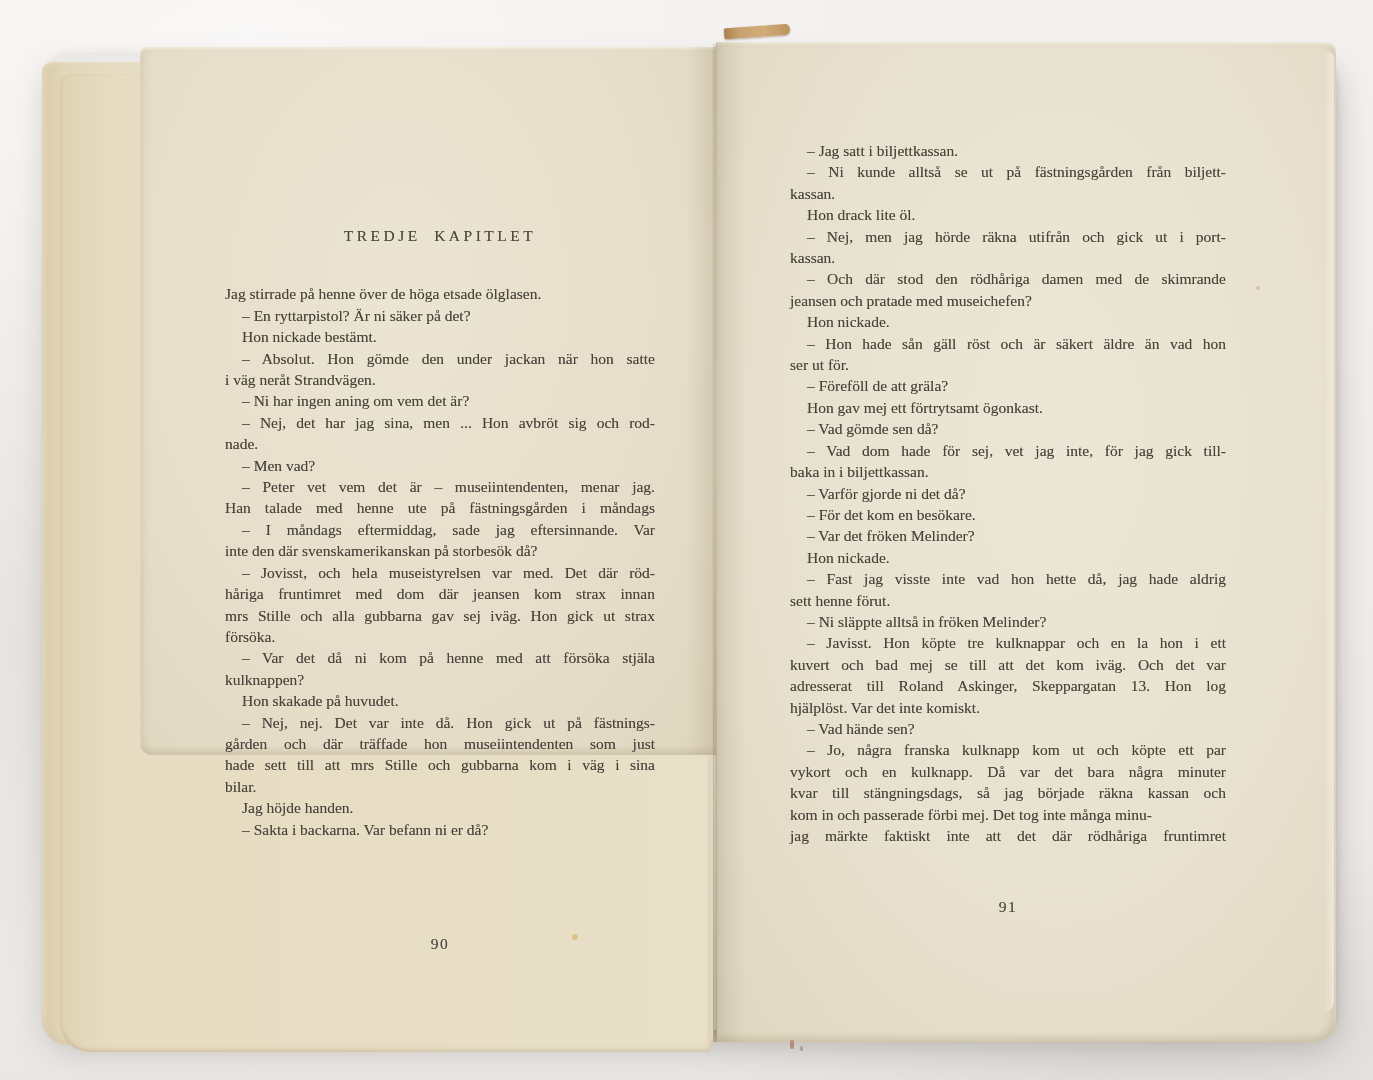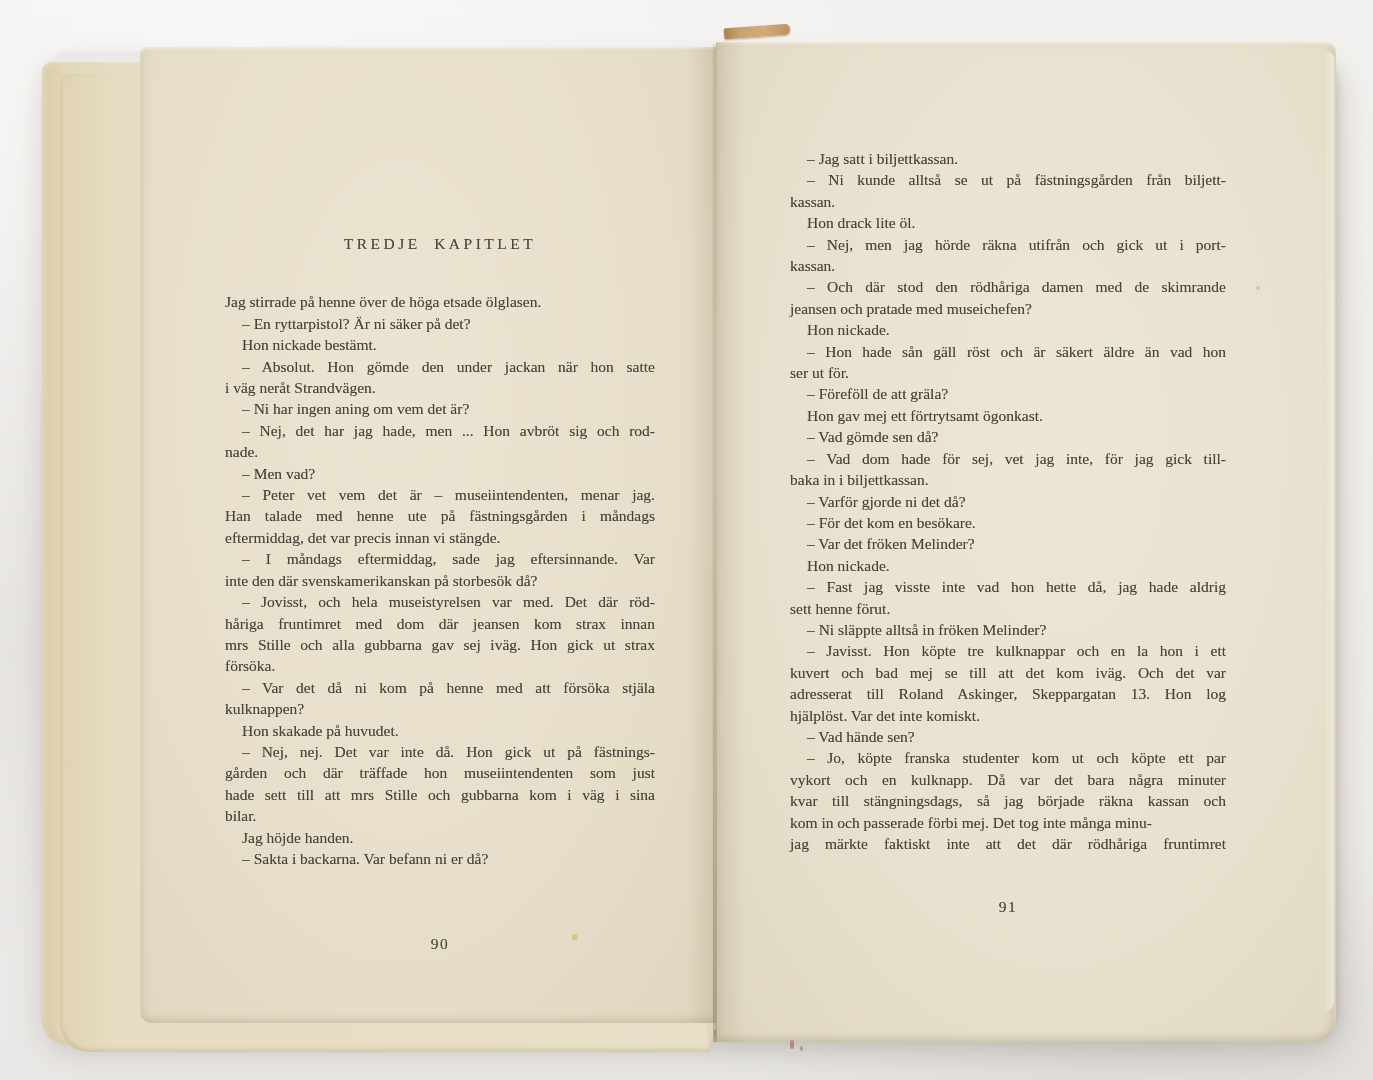--- a/index.html
+++ b/index.html
@@ -46,21 +46,21 @@
   }
   .stack-b{
     position:absolute;left:60px;top:74px;width:650px;height:978px;
     background:linear-gradient(90deg,#e0d3b4 0%,#e7dcc1 8%,#e8dfc8 100%);
     border-radius:12px 0 0 30px;
     box-shadow:inset 0 -2px 4px rgba(150,125,85,.3);
   }
 
   
   .page-left{
-    position:absolute;left:140px;top:47px;width:576px;height:976px;
+    position:absolute;left:140px;top:47px;width:576px;height:708px;
     background:radial-gradient(ellipse at 45% 35%, #ebe4d2 0%, #e7dfcb 55%, #dfd6bf 100%);
     border-radius:7px 0 0 12px;
     box-shadow:inset 0 2px 3px rgba(255,252,240,.6), inset 0 -4px 6px rgba(140,118,80,.18), inset 4px 0 8px rgba(140,118,80,.10);
   }
   .page-left .gutter-shade{
     position:absolute;right:0;top:0;width:30px;height:100%;
     background:linear-gradient(90deg, rgba(120,100,70,0), rgba(120,100,70,.16));
   }
 
   
@@ -94,21 +94,20 @@
   .speck.s3{left:800px;top:1046px;width:3px;height:5px;background:#7c5a4a;opacity:.45;}
   .speck.s4{left:1256px;top:286px;width:4px;height:4px;background:#cdbf9e;opacity:.8;}
 
   
   .textcol{
     position:absolute;
     color:#48423a;
     font-size:15.5px;
     line-height:21.4px;
     text-shadow:0 0 .6px rgba(72,66,58,.45);
-    margin-top:8px;
   }
   .textcol-left{left:85px;top:178px;width:430px;}
   .textcol-right{left:74px;top:98px;width:436px;}
 
   .chapter-title{
     text-align:center;
     letter-spacing:3.5px;
     word-spacing:6px;
     font-size:15.5px;
     margin-bottom:37px;
@@ -155,30 +154,29 @@
             <div class="line first last">Hon nickade bestämt.</div>
           </div>
           <div class="para">
             <div class="line first">– Absolut. Hon gömde den under jackan när hon satte</div>
             <div class="line last">i väg neråt Strandvägen.</div>
           </div>
           <div class="para">
             <div class="line first last">– Ni har ingen aning om vem det är?</div>
           </div>
           <div class="para">
-            <div class="line first">– Nej, det har jag hade, men ... Hon avbröt sig och rod-</div>
+            <div class="line first">– Nej, det har jag sina, men ... Hon avbröt sig och rod-</div>
             <div class="line last">nade.</div>
           </div>
           <div class="para">
             <div class="line first last">– Men vad?</div>
           </div>
           <div class="para">
             <div class="line first">– Peter vet vem det är – museiintendenten, menar jag.</div>
             <div class="line">Han talade med henne ute på fästningsgården i måndags</div>
-            <div class="line last">eftermiddag, det var precis innan vi stängde.</div>
           </div>
           <div class="para">
             <div class="line first">– I måndags eftermiddag, sade jag eftersinnande. Var</div>
             <div class="line last">inte den där svenskamerikanskan på storbesök då?</div>
           </div>
           <div class="para">
             <div class="line first">– Jovisst, och hela museistyrelsen var med. Det där röd-</div>
             <div class="line">håriga fruntimret med dom där jeansen kom strax innan</div>
             <div class="line">mrs Stille och alla gubbarna gav sej iväg. Hon gick ut strax</div>
             <div class="line last">försöka.</div>
@@ -272,21 +270,21 @@
           <div class="para">
             <div class="line first">– Javisst. Hon köpte tre kulknappar och en la hon i ett</div>
             <div class="line">kuvert och bad mej se till att det kom iväg. Och det var</div>
             <div class="line">adresserat till Roland Askinger, Skeppargatan 13. Hon log</div>
             <div class="line last">hjälplöst. Var det inte komiskt.</div>
           </div>
           <div class="para">
             <div class="line first last">– Vad hände sen?</div>
           </div>
           <div class="para">
-            <div class="line first">– Jo, köpte franska studenter kom ut och köpte ett par</div>
+            <div class="line first">– Jo, några franska kulknapp kom ut och köpte ett par</div>
             <div class="line">vykort och en kulknapp. Då var det bara några minuter</div>
             <div class="line">kvar till stängningsdags, så jag började räkna kassan och</div>
             <div class="line last">kom in och passerade förbi mej. Det tog inte många minu-</div>
             <div class="line">jag märkte faktiskt inte att det där rödhåriga fruntimret</div>
           </div>
         </div>
     </div>
     <div class="page-number page-number-right">91</div>
   </div>
 

